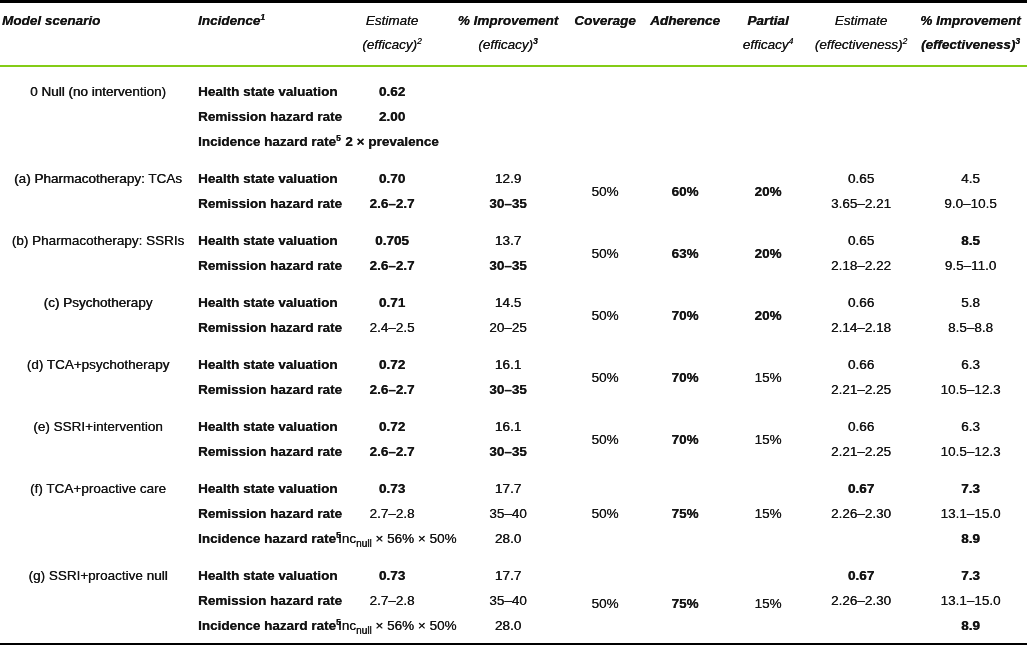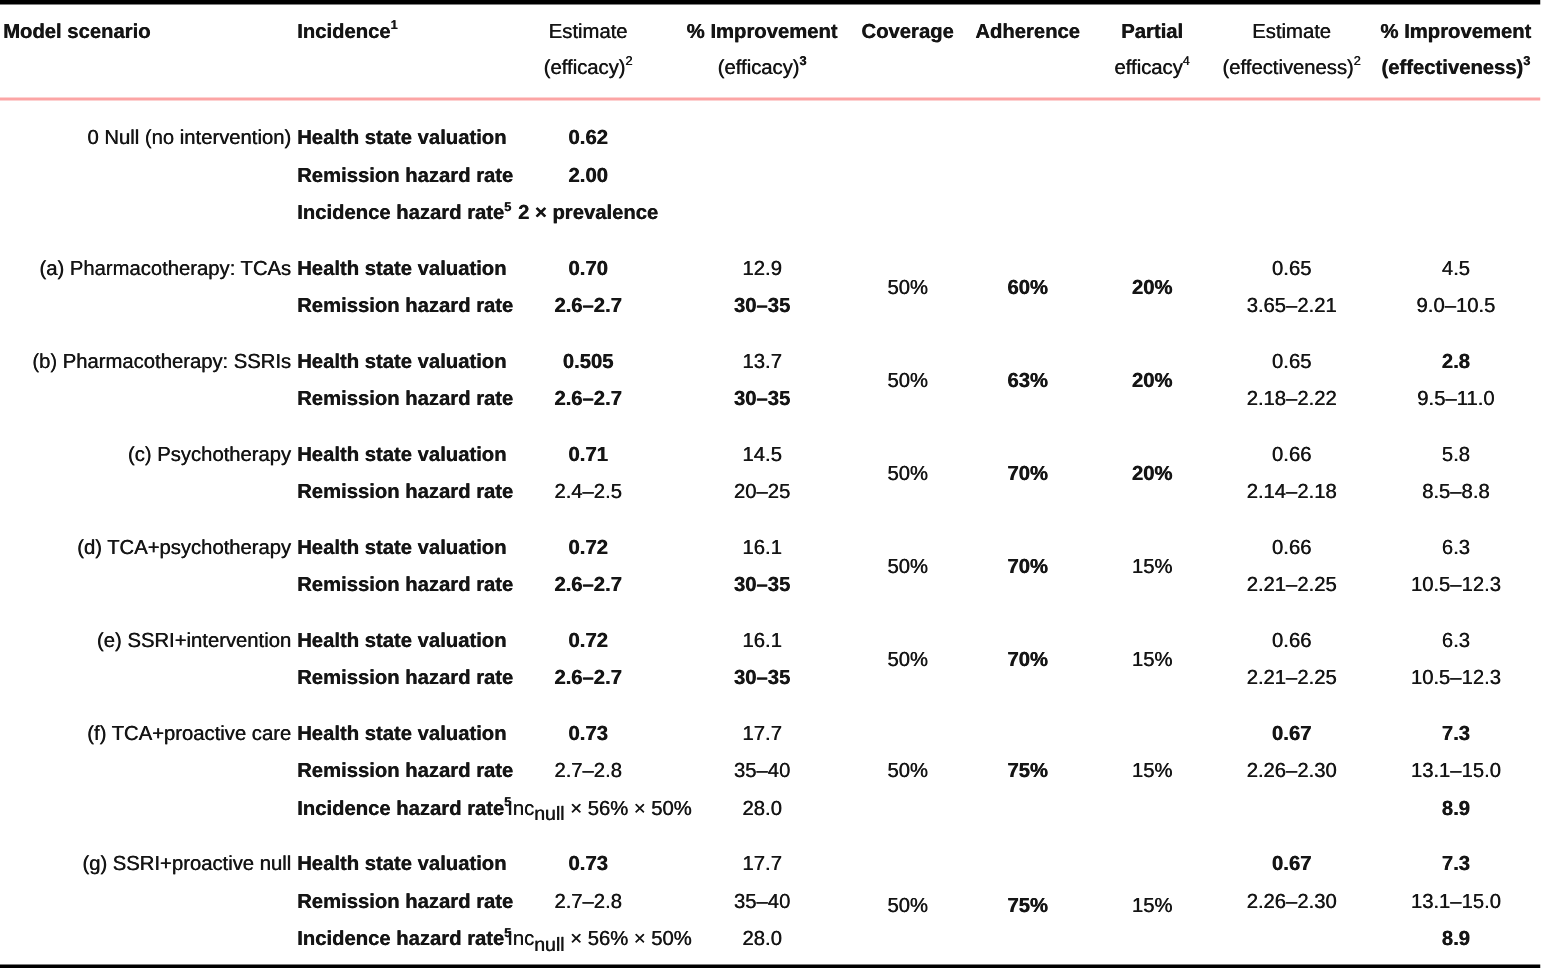--- a/index.html
+++ b/index.html
@@ -11,46 +11,47 @@
   .tbl-wrap { width: 1027px; }
   table {
     width: 1027px;
     border-collapse: collapse;
     table-layout: fixed;
     border-top: 3px solid #000;
     border-bottom: 4px solid #000;
     text-shadow: 0.3px 0 0 currentColor; 
   }
   thead th {
-    border-bottom: 2px solid #fca5a5;
+    border-bottom: 2px solid #84cc16;
     font-size: 13.5px;
     font-weight: normal;
     vertical-align: top;
     text-align: center;
     padding: 6px 2px 8px 2px;
     white-space: nowrap;
+    font-style: italic;
   }
   thead th .hline { line-height: 24px; }
   th.left { text-align: left; }
   td {
     font-size: 13.5px;
     line-height: 25px;
     padding: 0 2px;
     text-align: center;
     vertical-align: top;
     white-space: nowrap;
     overflow: visible;
   }
-  td.scenario, td.param { text-align: right; }
+  td.scenario, td.param { text-align: center; }
   td.mid { vertical-align: middle; }
   tbody tr:first-child td { padding-top: 12px; }
   tbody.last tr:last-child td { padding-bottom: 5px; }
   .b { font-weight: bold; }
   sup { font-size: 8.5px; line-height: 0; }
-  sub { font-size: 13px; line-height: 0; }
+  sub { font-size: 10px; line-height: 0; }
 </style>
 </head>
 <body>
 
 <div class="tbl-wrap">
   <table>
     <colgroup>
       <col style="width:196px">
         <col style="width:140px">
         <col style="width:112px">
@@ -142,27 +143,27 @@
           <td class="b">2.6–2.7</td>
           <td class="b">30–35</td>
           <td>3.65–2.21</td>
           <td>9.0–10.5</td>
         </tr>
       </tbody>
       <tbody>
         <tr>
           <td class="scenario" rowspan="2">(b) Pharmacotherapy: SSRIs</td>
           <td class="param b">Health state valuation</td>
-          <td class="b">0.505</td>
+          <td class="b">0.705</td>
           <td>13.7</td>
           <td class="mid" rowspan="2">50%</td>
           <td class="mid b" rowspan="2">63%</td>
           <td class="mid b" rowspan="2">20%</td>
           <td>0.65</td>
-          <td class="b">2.8</td>
+          <td class="b">8.5</td>
         </tr>
         <tr>
           <td class="param b">Remission hazard rate</td>
           <td class="b">2.6–2.7</td>
           <td class="b">30–35</td>
           <td>2.18–2.22</td>
           <td>9.5–11.0</td>
         </tr>
       </tbody>
       <tbody>

